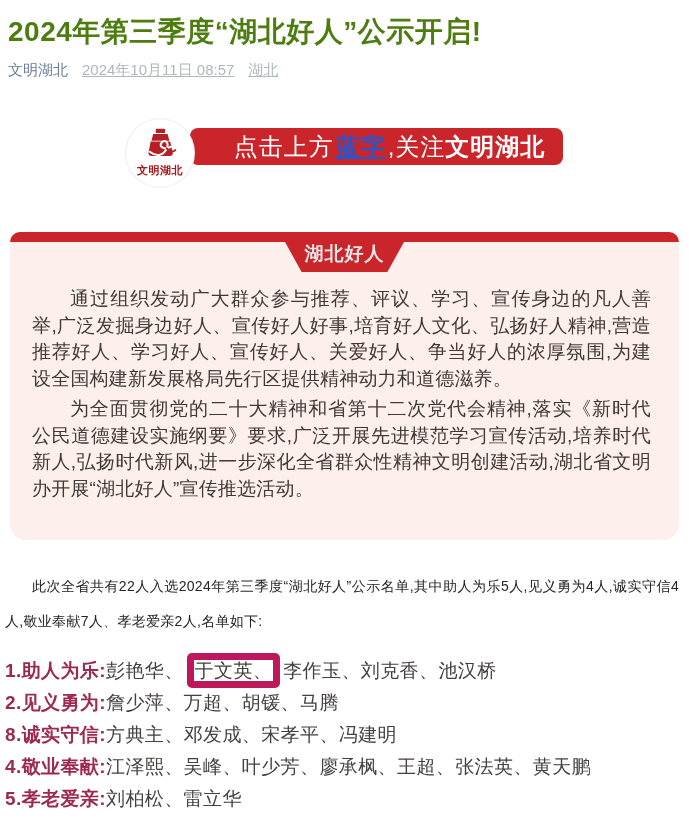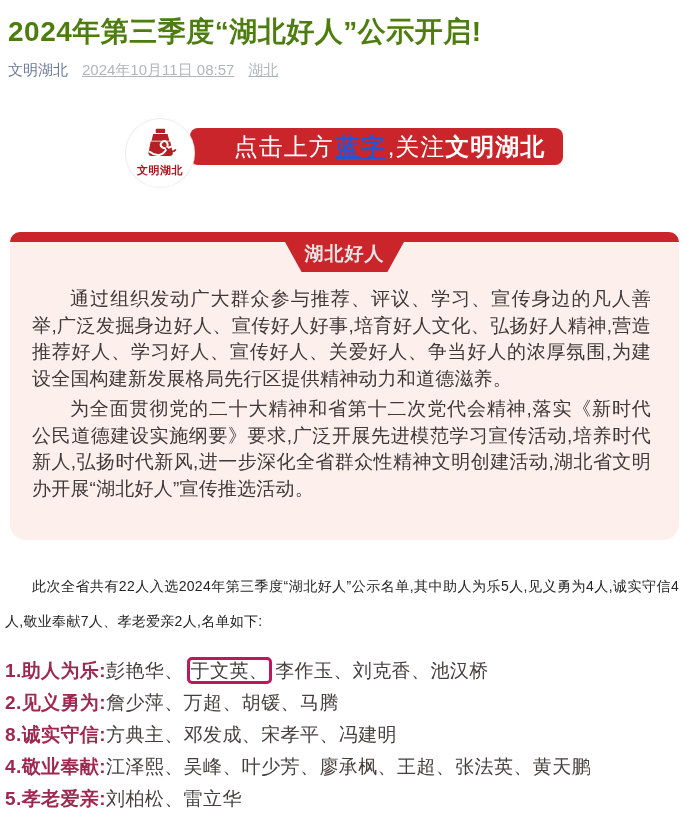--- a/index.html
+++ b/index.html
@@ -65,21 +65,21 @@
   
   .summary{
     margin:29px 10px 0 5px;font-size:14px;line-height:35px;color:#242424;
     text-indent:27px;letter-spacing:.3px;text-align:justify;
   }
   
   .award-list{margin:16px 10px 0 5px;}
   .award-row{font-size:19px;line-height:32px;color:#45403e;letter-spacing:.4px;}
   .award-row .label{font-weight:700;color:#9d2850;}
   .award-row .hl{
-    border:3px solid #be185d;border-radius:5px;padding:0 1px;margin:0 3px;
+    border:7px solid #be185d;border-radius:5px;padding:0 1px;margin:0 3px;
   }
   :root{--red:#c9252b;}
 </style>
 </head>
 <body>
 
 <article>
 
   <h1 class="title">2024年第三季度“湖北好人”公示开启!</h1>
 

